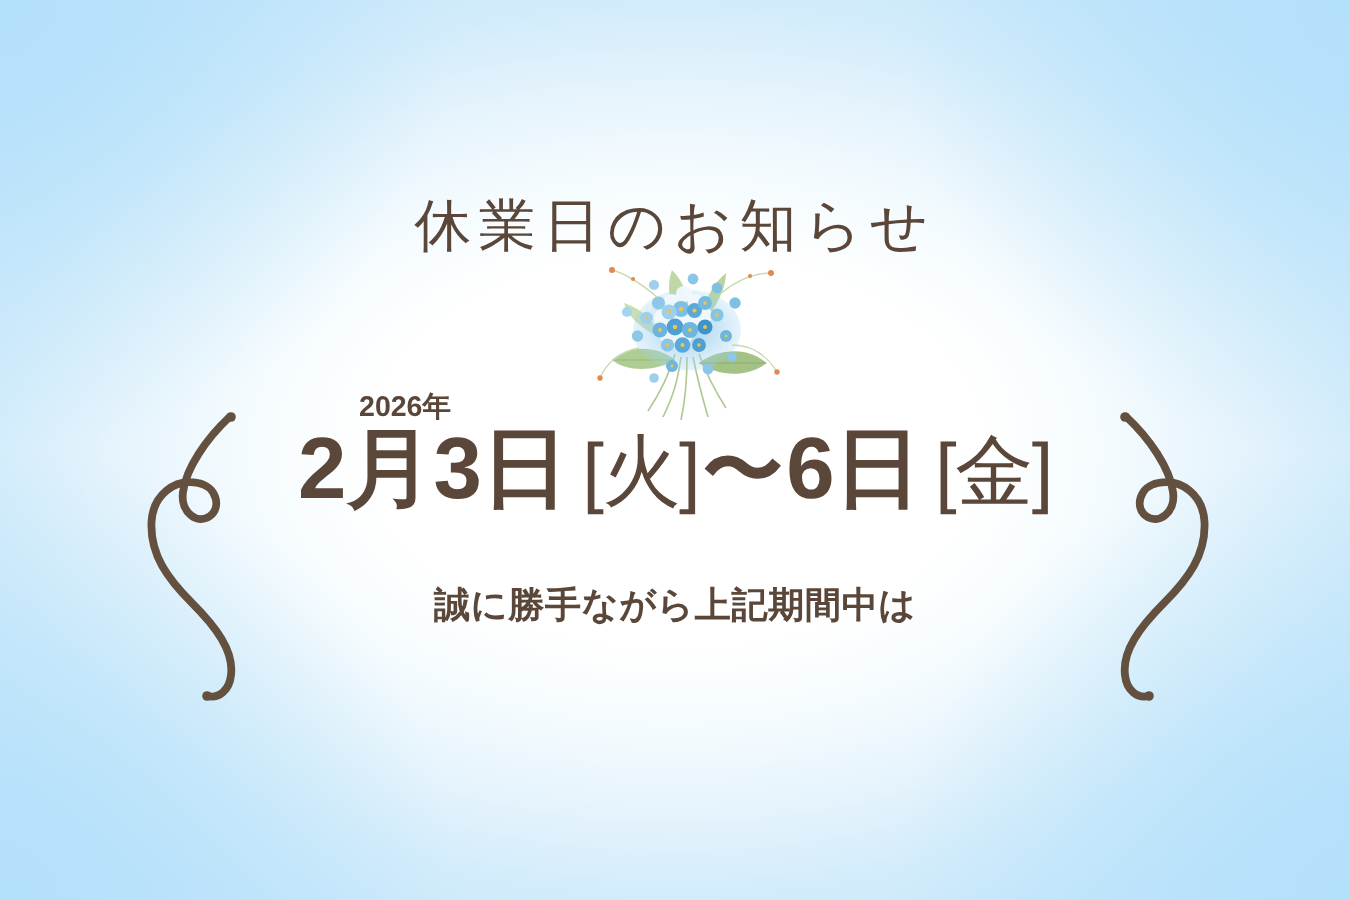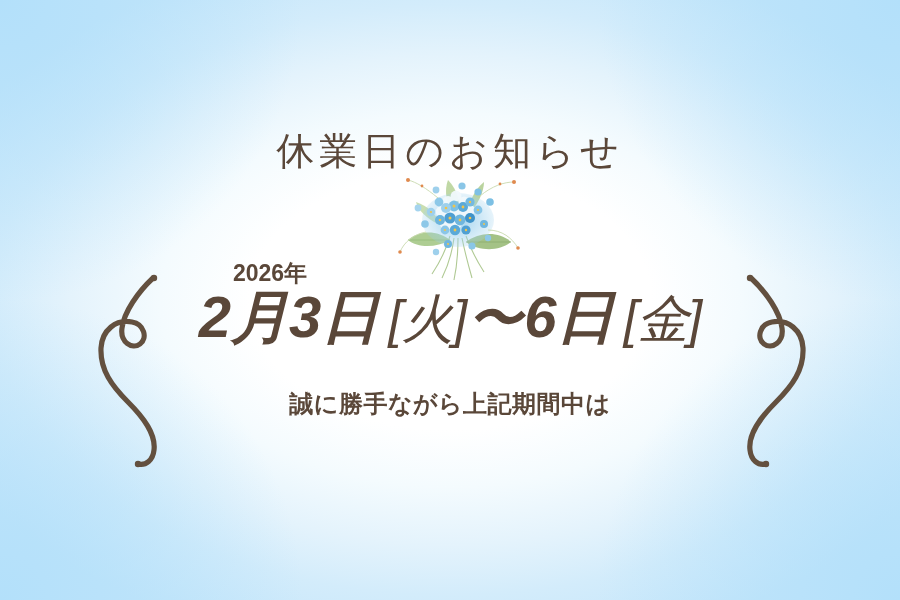--- a/index.html
+++ b/index.html
@@ -86,37 +86,36 @@
     left: 0;
     top: 262px;
     width: 900px;
     text-align: center;
     color: #5a4739;
   }
   #date-year {
     display: block;
     width: 900px;
     text-align: center;
-    font-size: 23px;
+    font-size: 19px;
     font-weight: 700;
     letter-spacing: 0px;
     
     padding-right: 360px;
     box-sizing: border-box;
     line-height: 1;
     margin-bottom: 3px;
   }
   #date-main {
     display: block;
     font-size: 58px;
     font-weight: 700;
     line-height: 1.0;
     letter-spacing: 0px;
     white-space: nowrap;
-    font-style: italic;
   }
   #date-main .wd {
     font-weight: 400;
     font-size: 52px;
     letter-spacing: -1px;
   }
   #date-main .tilde {
     font-weight: 700;
     font-size: 54px;
     padding: 0 2px;

